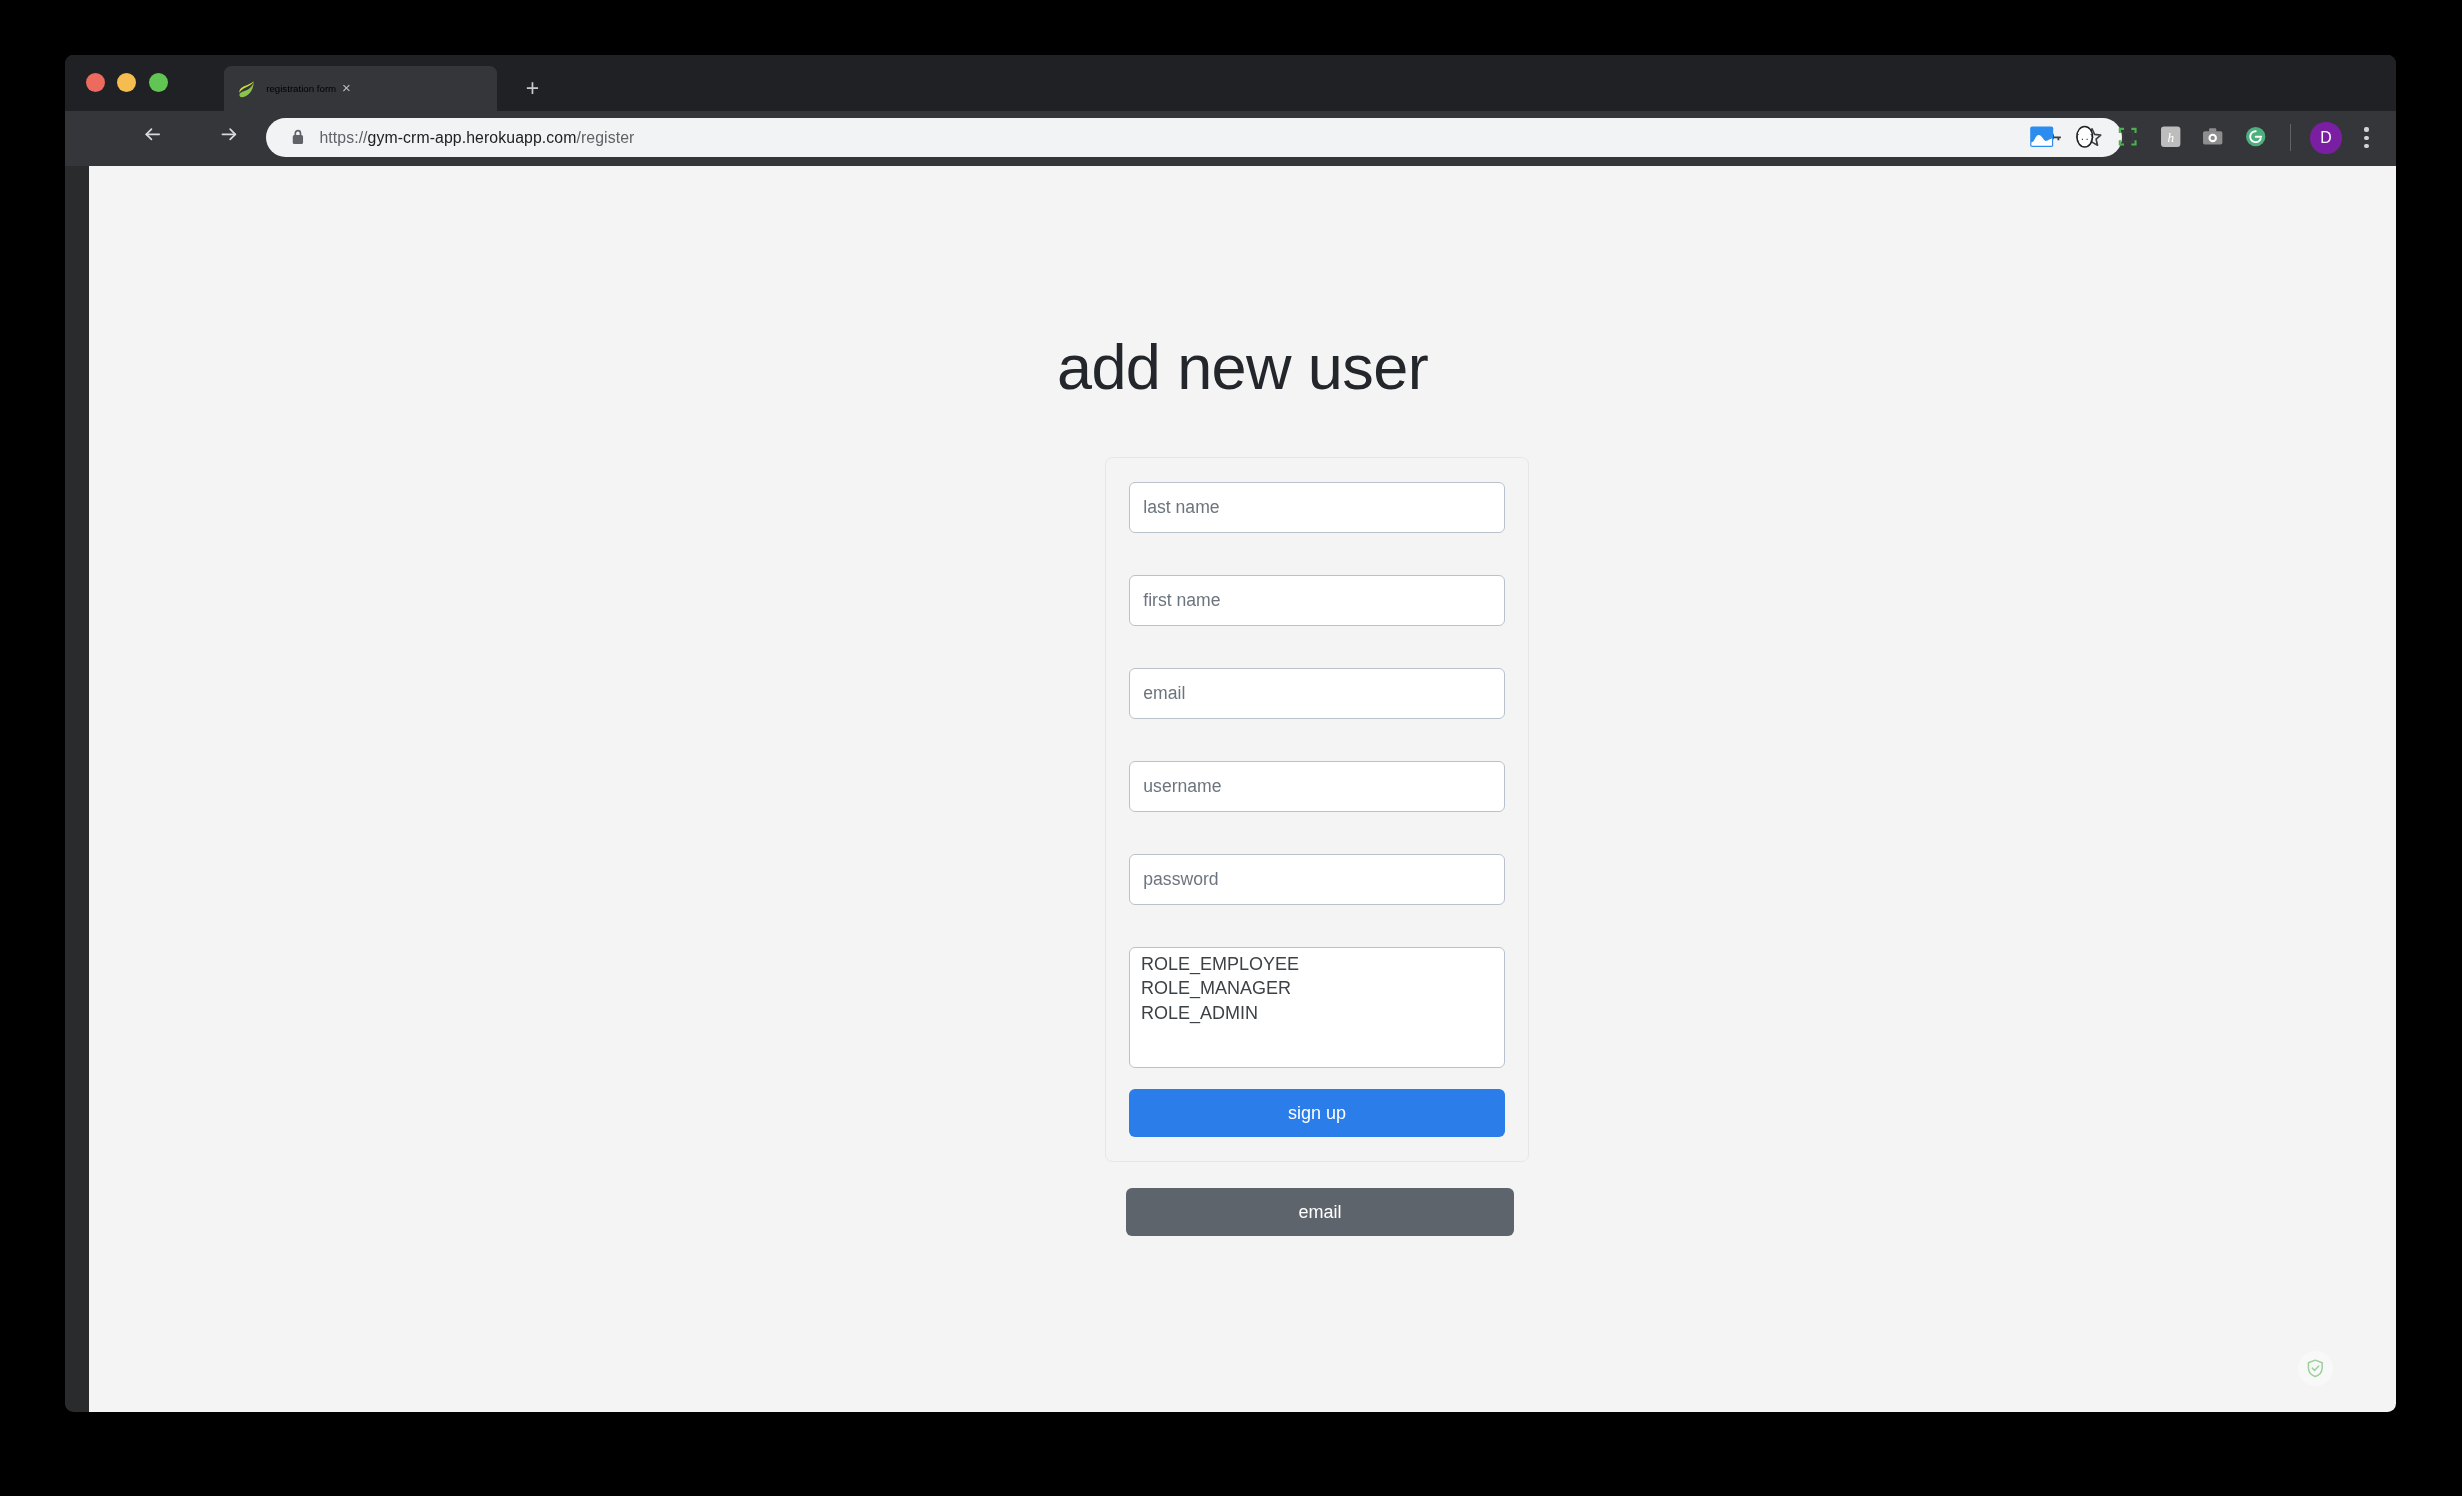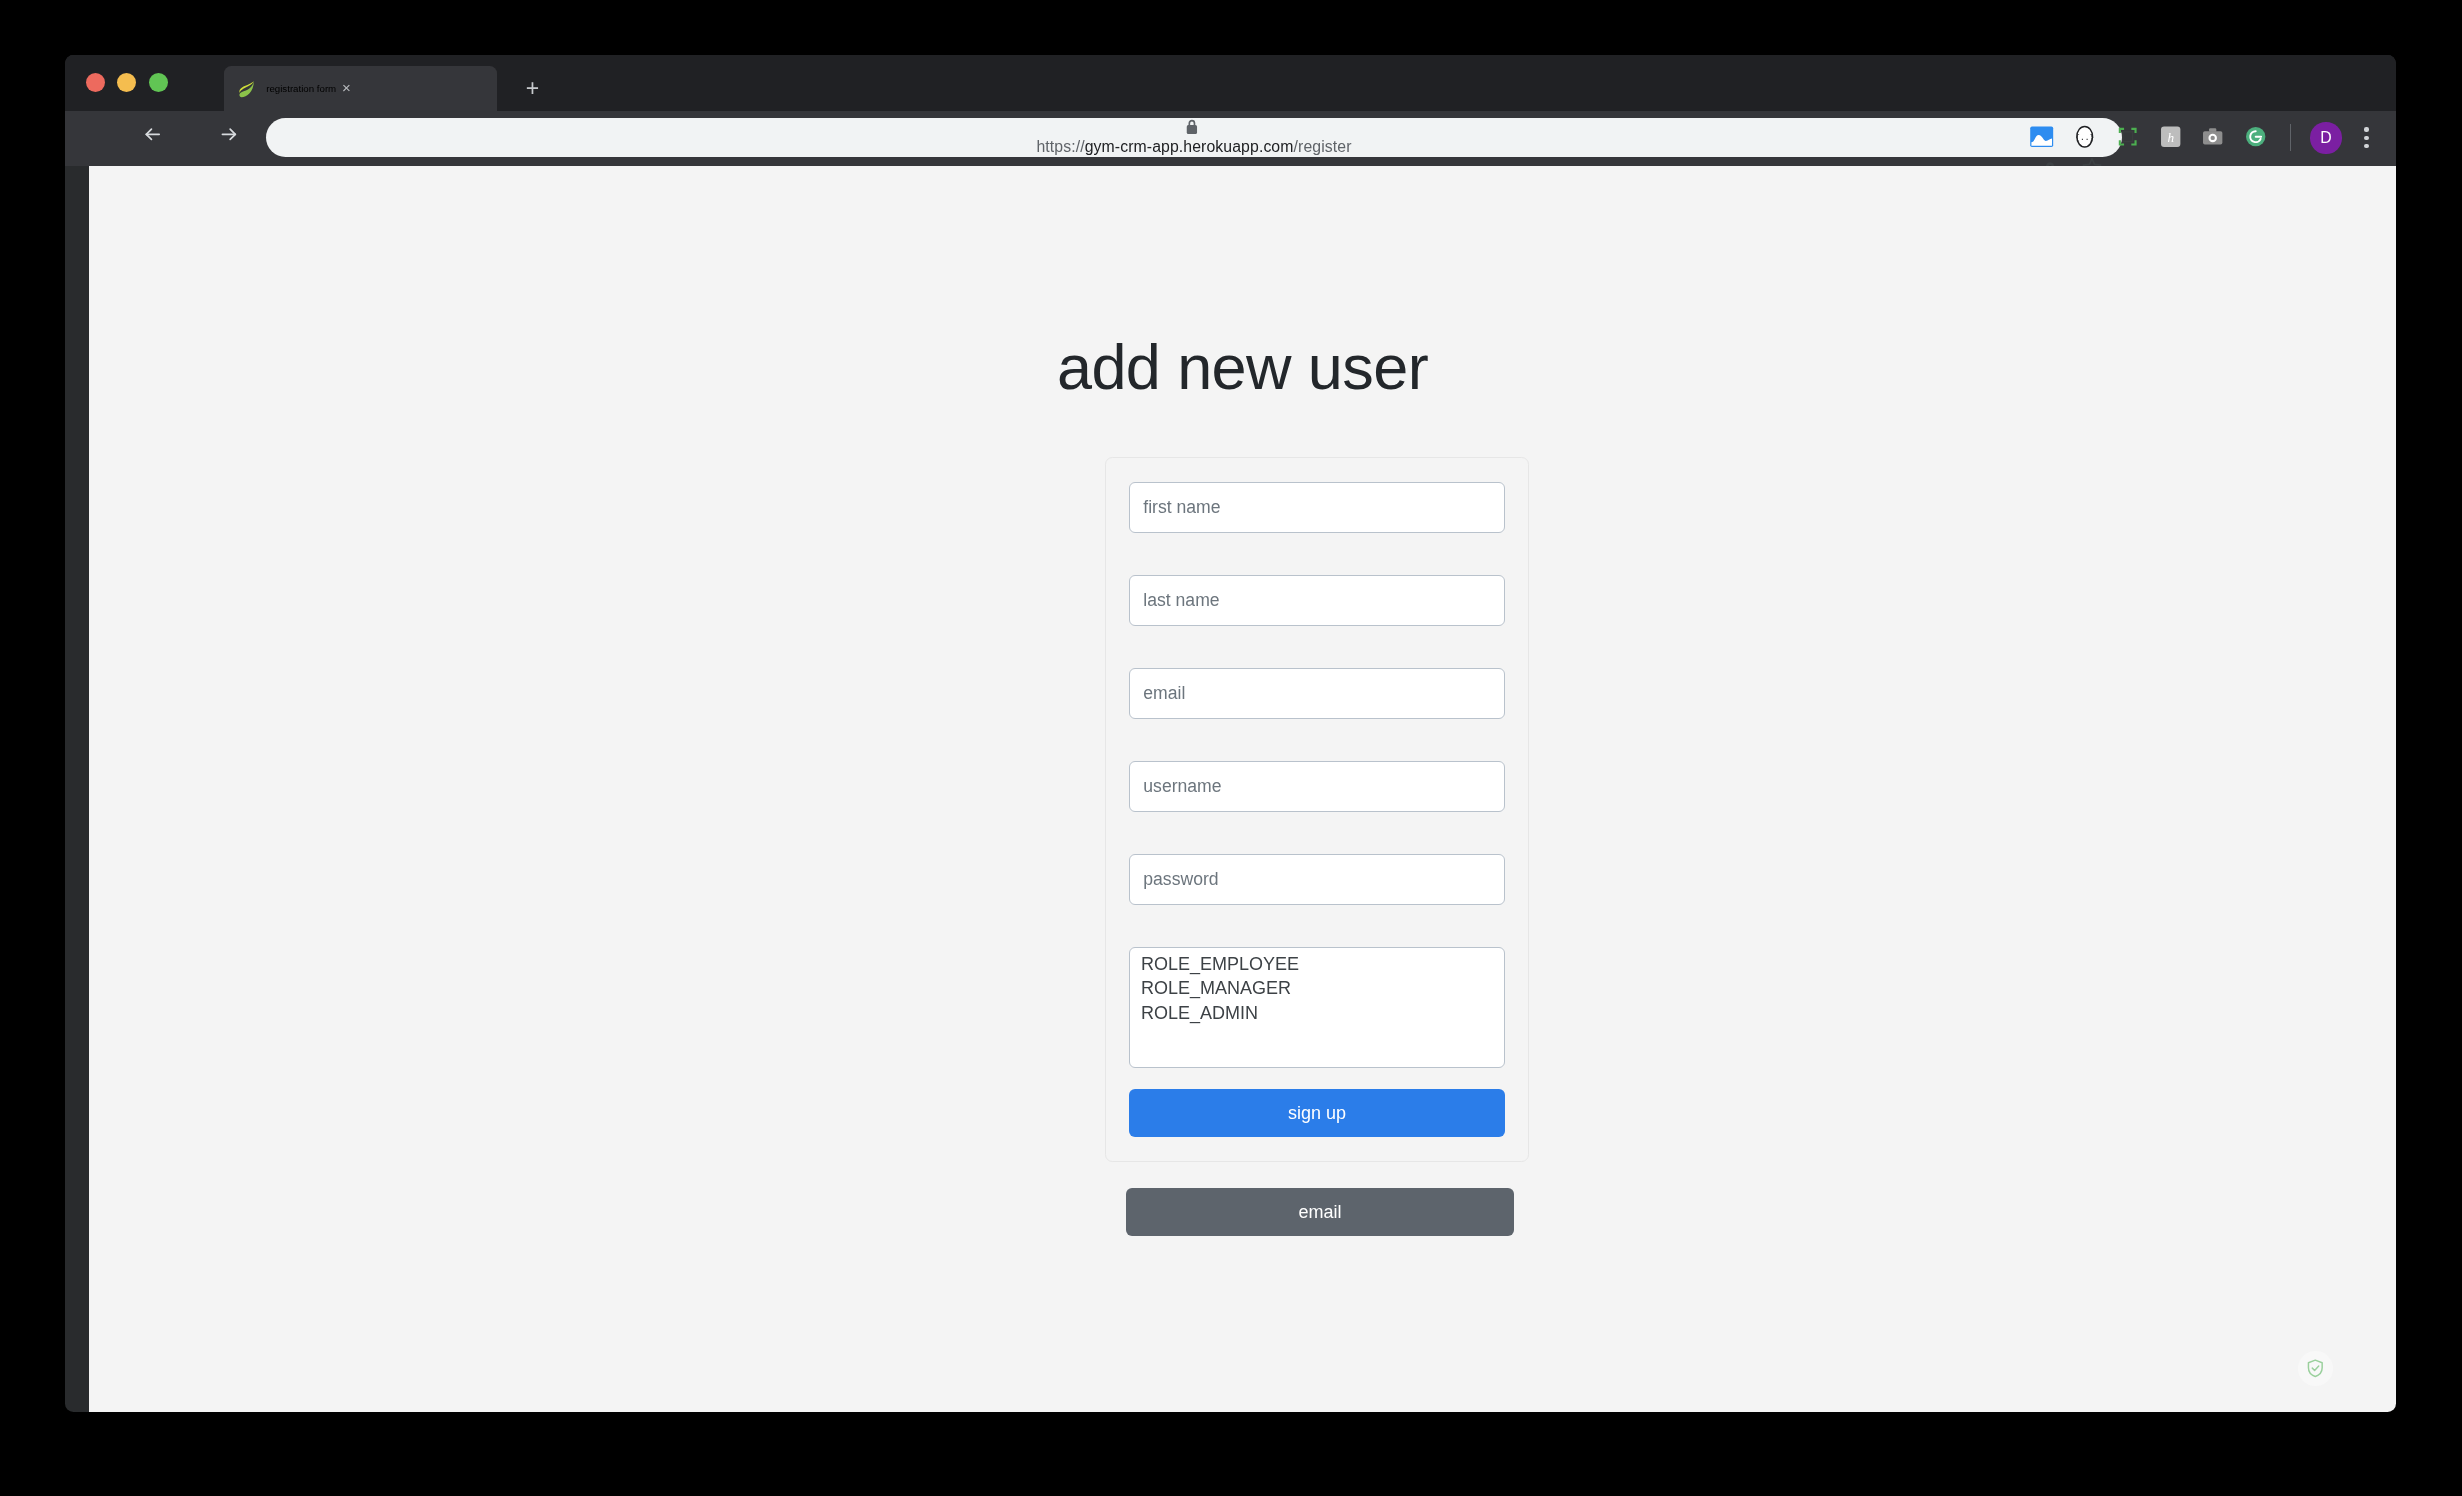--- a/index.html
+++ b/index.html
@@ -116,21 +116,20 @@
     left: 201px;
     top: 7.3px;
     width: 1856px;
     height: 39px;
     background: #f1f3f4;
     border-radius: 20.6px;
     display: flex;
     align-items: center;
     padding: 0 15.8px;
     box-sizing: border-box;
-    flex-direction: column;
   }
   #lock-icon {
     flex: 0 0 auto;
     margin-right: 13.3px;
     margin-left: 8.5px;
   }
   #url-text {
     font-size: 15.8px;
     color: #5f6368;
     white-space: nowrap;
@@ -435,23 +434,23 @@
       </span>
     </div>
   </div>
 
   <div id="viewport">
 
     <div id="page-heading">add new user</div>
 
     <div id="form-card">
 
+      <input class="form-input" type="text" placeholder="last name" style="">
+
       <input class="form-input" type="text" placeholder="first name" style="">
-
-      <input class="form-input" type="text" placeholder="last name" style="">
 
       <input class="form-input" type="text" placeholder="email" style="">
 
       <input class="form-input" type="text" placeholder="username" style="">
 
       <input class="form-input" type="text" placeholder="password" style="">
 
       <div id="role-select">
         <div class="role-option">ROLE_EMPLOYEE</div>
         <div class="role-option">ROLE_MANAGER</div>

